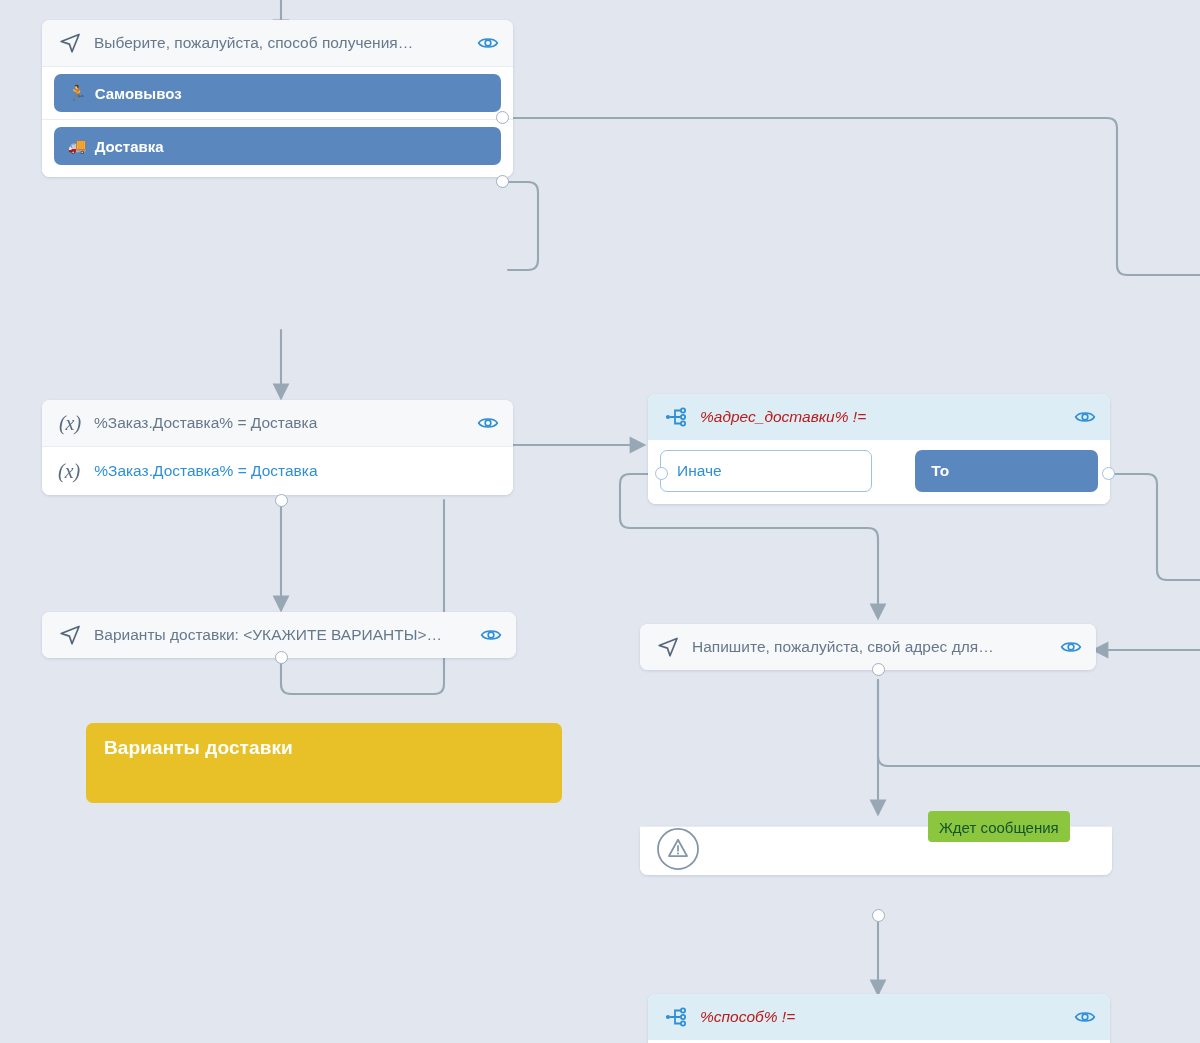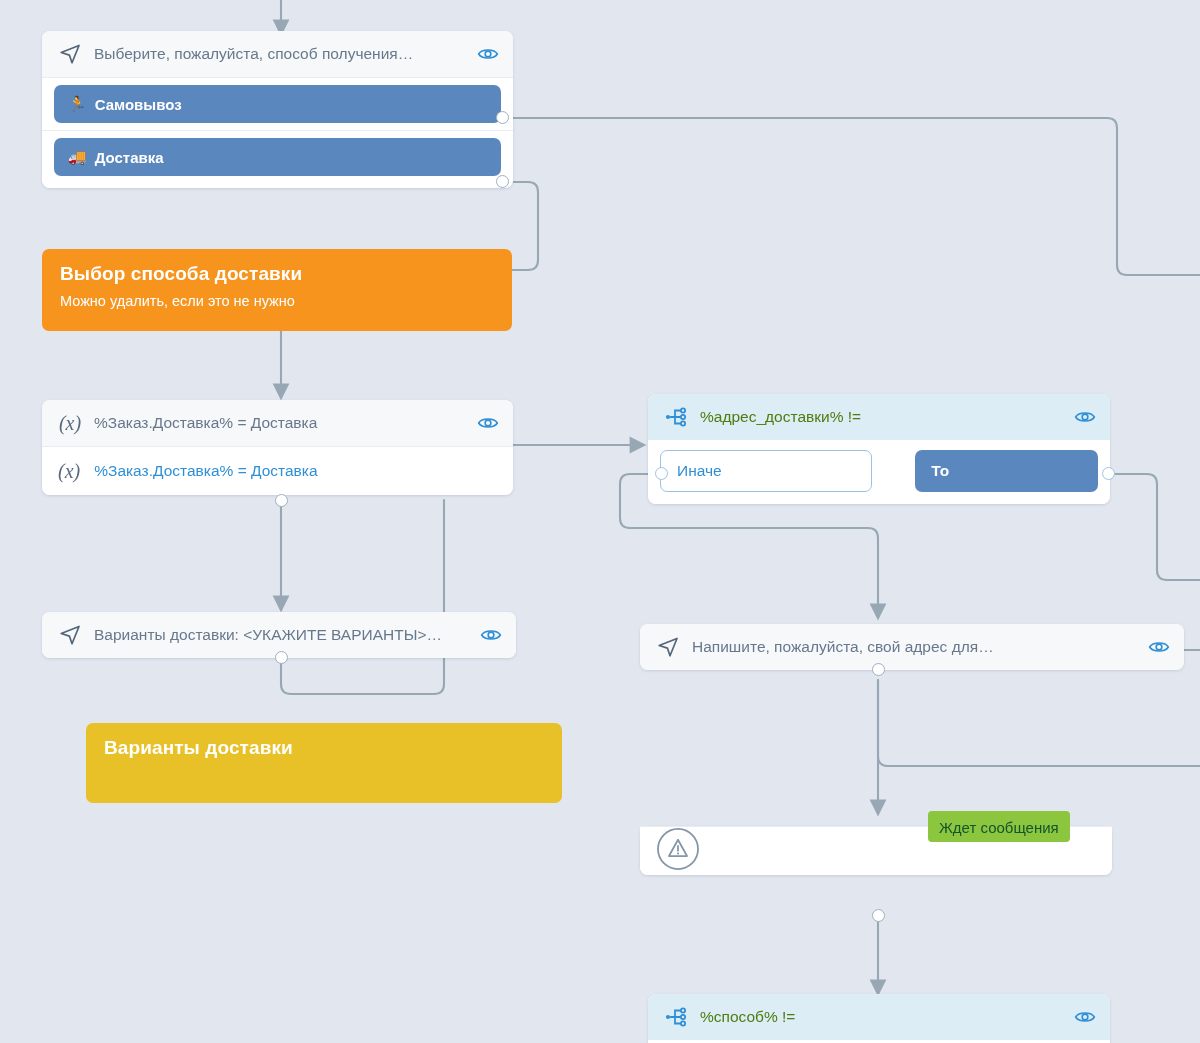--- a/index.html
+++ b/index.html
@@ -18,21 +18,21 @@
     display:flex;align-items:center;gap:12px;
     height:46px;padding:0 14px 0 16px;
     background:#f6f8fa;border-radius:8px 8px 0 0;
     box-sizing:border-box;
   }
   .nodehead.solo{border-radius:8px;}
   .nodehead .title{
     flex:1;font-size:15.5px;color:#67788c;white-space:nowrap;overflow:hidden;text-overflow:ellipsis;
   }
   .nodehead.cond{background:#dcedf5;border-radius:8px 8px 0 0;}
-  .nodehead.cond .title{color:#4d7c0f;}
+  .nodehead.cond .title{color:#b91c1c;font-style:italic;}
   .eye{width:22px;height:16px;flex:0 0 auto;}
   .hicon{width:24px;height:24px;flex:0 0 auto;display:block;}
 
   .btnrow{padding:7px 12px 7px 12px;background:#fff;}
   .btnrow:last-child{border-radius:0 0 8px 8px;padding-bottom:12px;}
   .bluebtn{
     background:#5b87bf;color:#fff;border-radius:7px;height:38px;
     display:flex;align-items:center;gap:8px;padding:0 14px;
     font-size:15px;font-weight:bold;box-sizing:border-box;
   }
@@ -103,21 +103,21 @@
 
       <path d="M1200,650 L1100,650" marker-end="url(#ar)"></path>
 
       <path d="M878,680 L878,756 Q878,766 888,766 L1200,766"></path>
       <path d="M878,680 L878,808" marker-end="url(#ar)"></path>
 
       <path d="M878,922 L878,988" marker-end="url(#ar)"></path>
     </g>
   </svg>
 
-  <div class="node" style="left:42px;top:31px;width:471px;">
+  <div class="node" style="left:42px;top:20px;width:471px;">
     <div class="nodehead">
       <span class="hicon">
         <svg viewBox="0 0 24 24" width="24" height="24" fill="none" stroke="#54657a" stroke-width="1.7" stroke-linejoin="round">
           <path d="M3.2 10.5 L21 3.5 L14 20.8 L11.4 13.1 Z"></path>
         </svg>
       </span>
       <span class="title">Выберите, пожалуйста, способ получения…</span>
       <span class="eye">
         <svg viewBox="0 0 24 18" width="22" height="16" fill="none" stroke="#2f8fd6" stroke-width="1.8">
           <path d="M1.5 9 C5 3, 19 3, 22.5 9 C19 15, 5 15, 1.5 9 Z"></path>
@@ -136,24 +136,20 @@
     <div class="btnrow">
       <div class="bluebtn">
         <span style="font-size:15px;">🚚</span>
         <span>Доставка</span>
       </div>
     </div>
   </div>
   <div class="port" style="left:496px;top:111px;"></div>
   <div class="port" style="left:496px;top:175px;"></div>
 
-  <div class="note orange" style="left:42px;top:249px;width:470px;height:82px;">
-    <div class="nt">Выбор способа доставки</div>
-    <div class="nb">Можно удалить, если это не нужно</div>
-  </div>
 
   <div class="node" style="left:42px;top:400px;width:471px;">
     <div class="nodehead">
       <span class="fx">(<i>x</i>)</span>
       <span class="title">%Заказ.Доставка% = Доставка</span>
       <span class="eye">
         <svg viewBox="0 0 24 18" width="22" height="16" fill="none" stroke="#2f8fd6" stroke-width="1.8">
           <path d="M1.5 9 C5 3, 19 3, 22.5 9 C19 15, 5 15, 1.5 9 Z"></path>
           <circle cx="12" cy="9" r="3.2"></circle>
         </svg>
@@ -213,21 +209,21 @@
         <span>Иначе</span>
       </div>
       <div class="branch then">
         <span>То</span>
       </div>
     </div>
   </div>
   <div class="port blue" style="left:655px;top:467px;"></div>
   <div class="port blue" style="left:1102px;top:467px;"></div>
 
-  <div class="node" style="left:640px;top:624px;width:544px;">
+  <div class="node" style="left:640px;top:624px;width:456px;">
     <div class="nodehead solo">
       <span class="hicon">
         <svg viewBox="0 0 24 24" width="24" height="24" fill="none" stroke="#54657a" stroke-width="1.7" stroke-linejoin="round">
           <path d="M3.2 10.5 L21 3.5 L14 20.8 L11.4 13.1 Z"></path>
         </svg>
       </span>
       <span class="title">Напишите, пожалуйста, свой адрес для…</span>
       <span class="eye">
         <svg viewBox="0 0 24 18" width="22" height="16" fill="none" stroke="#2f8fd6" stroke-width="1.8">
           <path d="M1.5 9 C5 3, 19 3, 22.5 9 C19 15, 5 15, 1.5 9 Z"></path>

